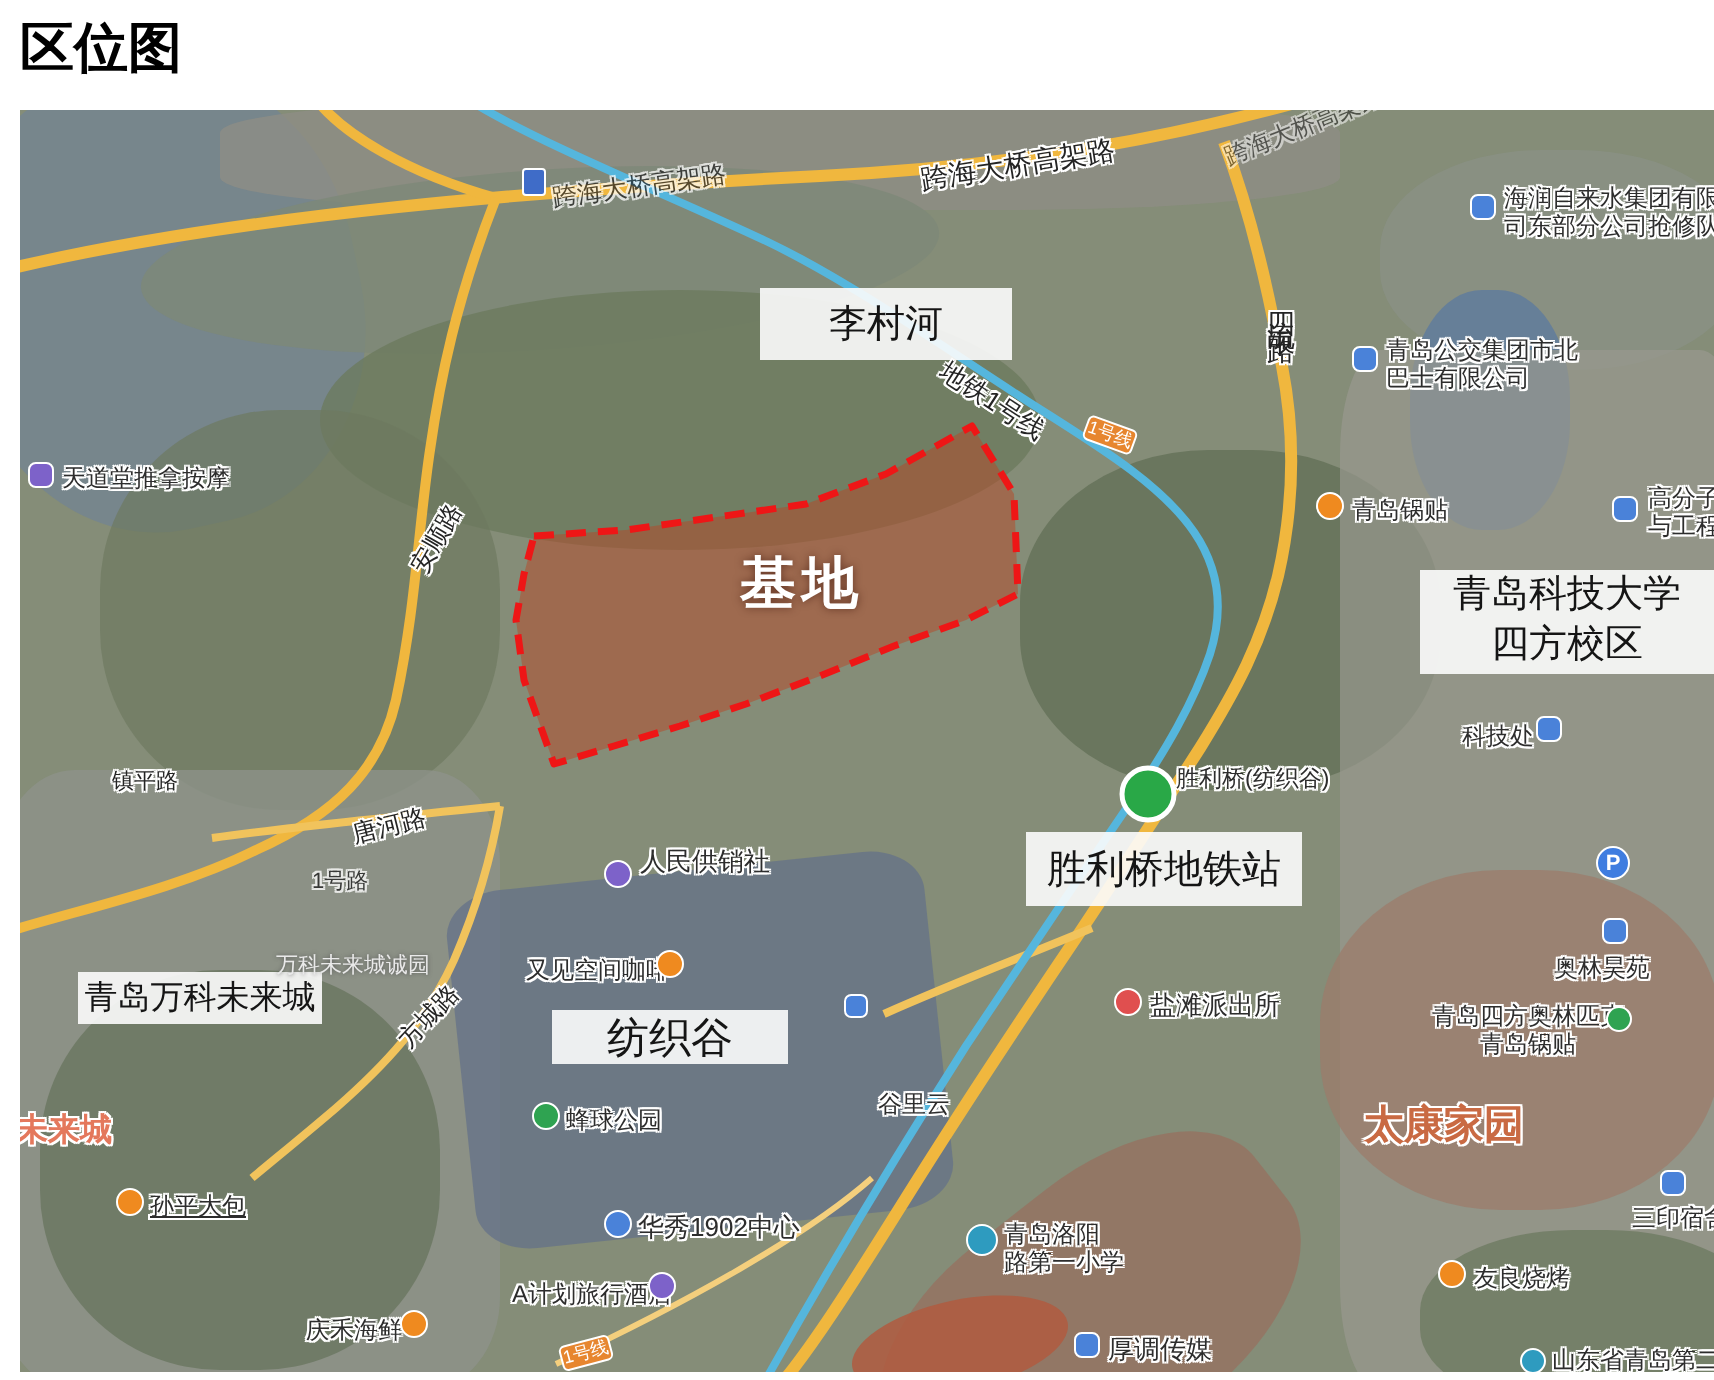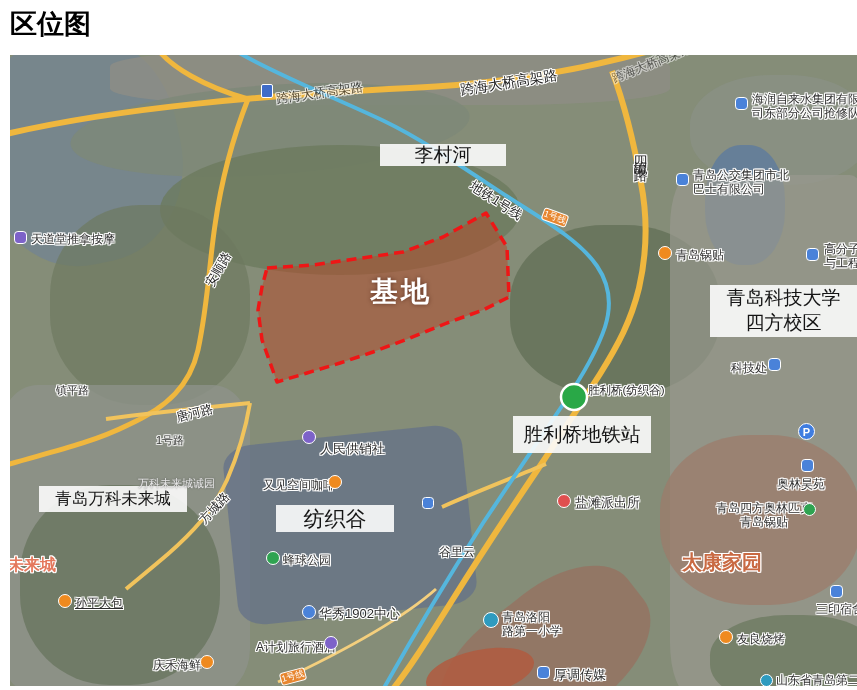--- a/index.html
+++ b/index.html
@@ -68,31 +68,31 @@
   <div class="roadlbl halo" style="left:166px;top:350px;transform:rotate(-14deg);">唐河路</div>
   <div class="roadlbl halo" style="left:186px;top:445px;transform:rotate(-47deg);">方城路</div>
   <div class="roadlbl halo" style="left:46px;top:328px;font-size:11px;">镇平路</div>
   <div class="roadlbl halo" style="left:146px;top:378px;font-size:11px;opacity:.8;">1号路</div>
 
   <div class="roadlbl halo" style="left:466px;top:122px;font-size:13px;transform:rotate(33deg);transform-origin:left top;">地铁1号线</div>
   <div class="badge" style="left:532px;top:156px;width:26px;height:13px;font-size:9px;transform:rotate(20deg);">1号线</div>
   <div class="badge" style="left:270px;top:615px;width:26px;height:13px;font-size:9px;transform:rotate(-15deg);">1号线</div>
   <div class="lbl halo" style="left:578px;top:329px;font-size:11.5px;">胜利桥(纺织谷)</div>
 
-  <div class="box" style="left:370px;top:89px;width:126px;height:22px;font-size:19px;">
+  <div class="box" style="left:370px;top:89px;width:126px;height:36px;font-size:19px;">
       <span>李村河</span>
     </div>
   <div class="box" style="left:700px;top:230px;width:147px;height:52px;font-size:19px;line-height:1.3;">
     <span>青岛科技大学</span>
     <span>四方校区</span>
   </div>
   <div class="box" style="left:503px;top:361px;width:138px;height:37px;font-size:19.5px;">
       <span>胜利桥地铁站</span>
     </div>
-  <div class="box" style="left:29px;top:431px;width:148px;height:26px;font-size:16.5px;">
+  <div class="box" style="left:29px;top:431px;width:122px;height:26px;font-size:16.5px;">
       <span>青岛万科未来城</span>
     </div>
   <div class="box" style="left:266px;top:450px;width:118px;height:27px;font-size:21px;">
       <span>纺织谷</span>
     </div>
 
   <div class="area halo" style="left:-2px;top:500px;font-size:16px;color:#e4785c;">未来城</div>
   <div class="area halo" style="left:672px;top:494px;font-size:20px;color:#c96a43;">太康家园</div>
   <div class="lbl" style="left:128px;top:422px;font-size:11px;color:#e9e9e9;text-shadow:0 0 2px #555;font-family:Liberation Serif, serif;">万科未来城诚园</div>
 
@@ -123,21 +123,21 @@
   <div class="lbl halo" style="left:721px;top:306px;">科技处</div>
   <div class="icon sq" style="left:758px;top:303px;width:13px;height:13px;background:#4a82d9;"></div>
 
   <div class="icon sq" style="left:412px;top:442px;width:12px;height:12px;background:#4a82d9;"></div>
   <div class="lbl halo" style="left:429px;top:442px;margin-top:48px;">谷里云</div>
 
   <div class="icon" style="left:547px;top:439px;width:14px;height:14px;background:#e04f4f;"></div>
   <div class="lbl halo" style="left:565px;top:440px;font-size:13px;">盐滩派出所</div>
 
   <div class="icon" style="left:292px;top:375px;width:14px;height:14px;background:#7d62c9;"></div>
-  <div class="lbl halo" style="left:310px;top:386px;font-size:13px;">人民供销社</div>
+  <div class="lbl halo" style="left:310px;top:368px;font-size:13px;">人民供销社</div>
 
   <div class="lbl halo" style="left:253px;top:423px;">又见空间咖啡</div>
   <div class="icon" style="left:318px;top:420px;width:14px;height:14px;background:#ef8a1f;"></div>
 
   <div class="icon" style="left:256px;top:496px;width:14px;height:14px;background:#2fa351;"></div>
   <div class="lbl halo" style="left:273px;top:498px;">蜂球公园</div>
 
   <div class="icon" style="left:292px;top:550px;width:14px;height:14px;background:#4a82d9;"></div>
   <div class="lbl halo" style="left:309px;top:551px;font-size:13px;">华秀1902中心</div>
 

